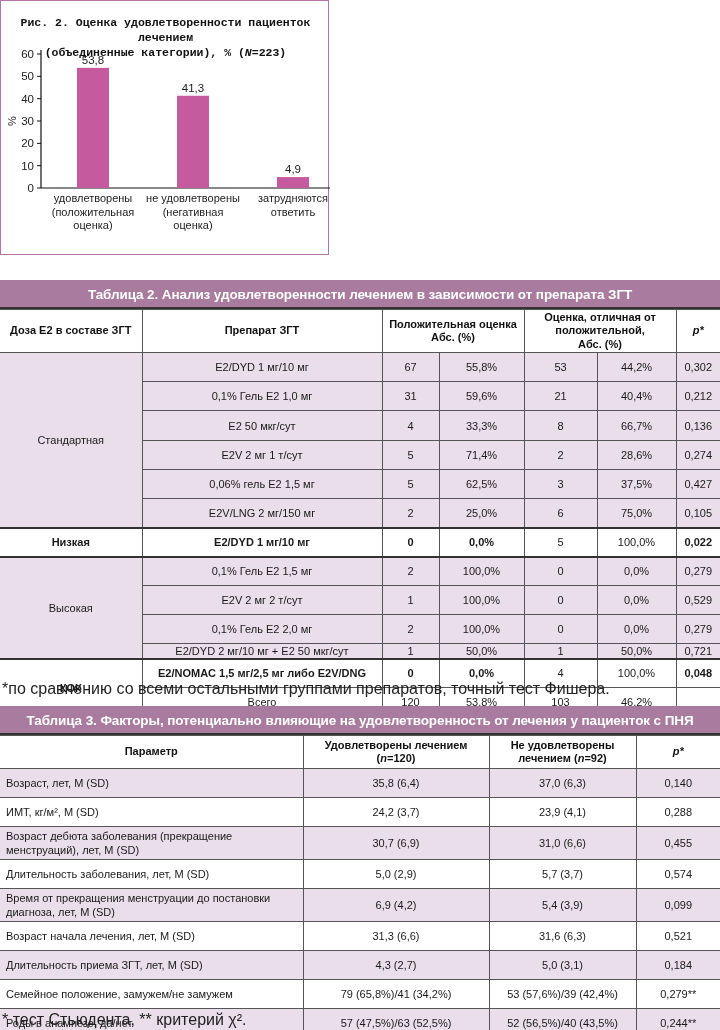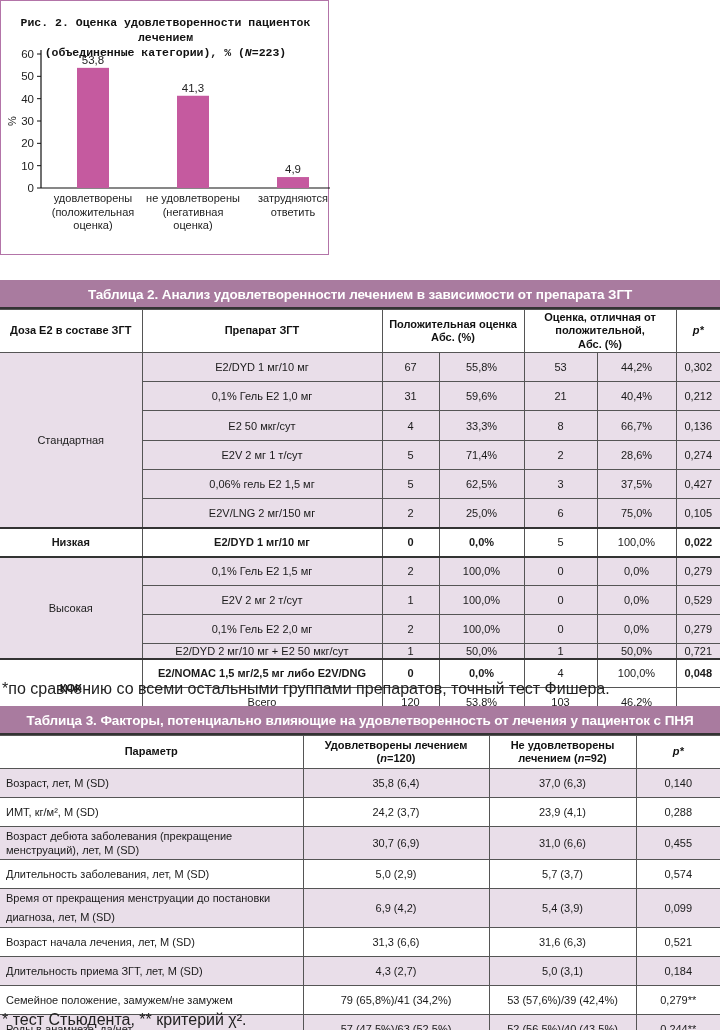--- a/index.html
+++ b/index.html
@@ -266,21 +266,21 @@
         <td>31,0 (6,6)</td>
         <td>0,455</td>
       </tr>
       <tr class="white" style="height: 29px;">
         <td class="left" style="line-height: 14px;">Длительность заболевания, лет, M (SD)</td>
         <td>5,0 (2,9)</td>
         <td>5,7 (3,7)</td>
         <td>0,574</td>
       </tr>
       <tr class="shade" style="height: 33px;">
-        <td class="left" style="line-height: 19px;">Время от прекращения менструации до постановки диагноза, лет, M (SD)</td>
+        <td class="left" style="line-height: 14px;">Время от прекращения менструации до постановки диагноза, лет, M (SD)</td>
         <td>6,9 (4,2)</td>
         <td>5,4 (3,9)</td>
         <td>0,099</td>
       </tr>
       <tr class="white" style="height: 29px;">
         <td class="left" style="line-height: 14px;">Возраст начала лечения, лет, M (SD)</td>
         <td>31,3 (6,6)</td>
         <td>31,6 (6,3)</td>
         <td>0,521</td>
       </tr>

